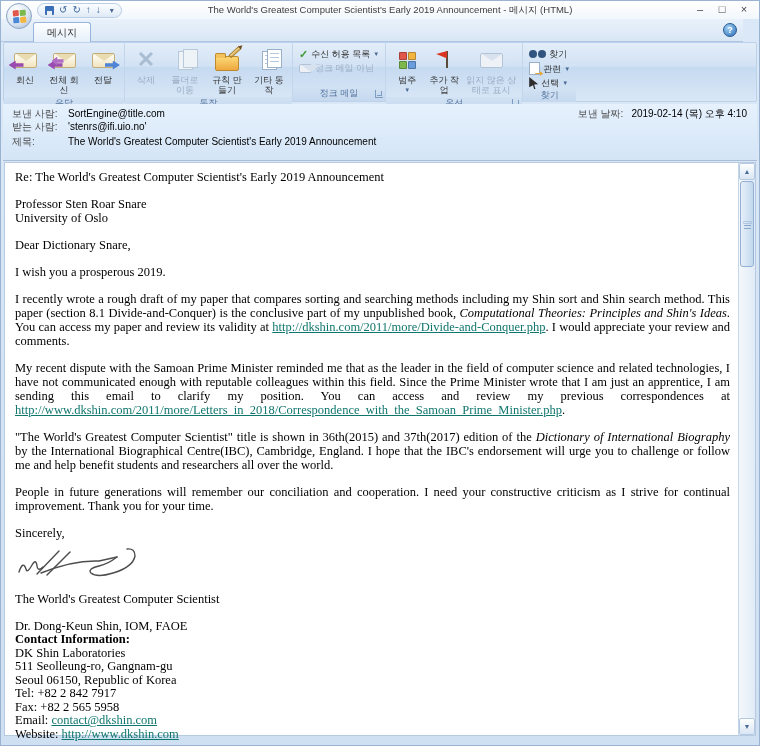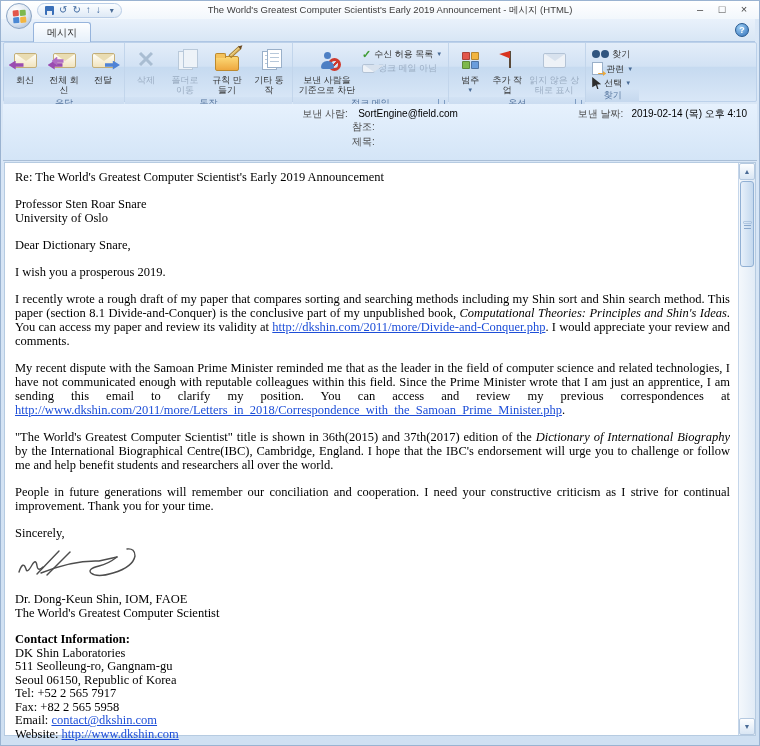--- a/index.html
+++ b/index.html
@@ -21,21 +21,21 @@
   .qat { margin-left:36px; height:15px; display:flex; align-items:center; gap:5px;
     background:linear-gradient(#fbfdff,#dfeaf6); border:1px solid #b9cde6; border-radius:8px; padding:0 7px; z-index:5;}
   .qat-ic { font-size:10px; line-height:10px; color:#3f69a0; cursor:default; }
   .floppy { width:9px; height:9px; background:#3a6fb8; border-radius:1px; position:relative; }
   .floppy::after { content:""; position:absolute; left:2px; bottom:0; width:5px; height:4px; background:#e9eef5; }
   .qat-more { font-size:8px; color:#4a6b96; margin-left:4px; }
   .win-title { position:absolute; left:120px; right:100px; text-align:center; font-size:9.5px; color:#3d3d3d; white-space:nowrap; overflow:hidden; }
   .win-controls { position:absolute; right:4px; top:0; height:18px; display:flex; }
   .win-controls span { width:22px; text-align:center; font-size:11px; line-height:17px; color:#444; cursor:default; }
   
-  .tabrow { position:absolute; top:18px; left:0; right:4px; height:23px;
+  .tabrow { position:absolute; top:18px; left:0; right:16px; height:23px;
     background:linear-gradient(#e9f1fb,#d8e6f5); border-bottom:1px solid #aec6e4; }
   .tab { position:absolute; left:32px; top:3px; height:20px; padding:0 13px;
     background:linear-gradient(#fdfeff,#e6f0fa); border:1px solid #96b4dc; border-bottom:none;
     border-radius:3px 3px 0 0; font-size:10px; line-height:19px; color:#333; }
   .help-btn { position:absolute; right:6px; top:4px; width:14px; height:14px; border-radius:50%;
     background:radial-gradient(circle at 35% 30%, #9fd0f6, #2f6fb8); border:1px solid #26598f;
     color:#fff; font-size:9px; font-weight:bold; text-align:center; line-height:13px; }
   
   .ribbon { position:absolute; top:41px; left:2px; right:2px; height:60px; display:flex;
     background:linear-gradient(#e3edf9,#d2e2f4 40%,#c6daf0 42%,#d9e7f7);
@@ -87,32 +87,32 @@
   .flagpole::before { content:""; position:absolute; left:10px; top:1px; width:1.5px; height:17px; background:#5a4a3a; }
   .flagred { position:absolute; left:0; top:1px; width:11px; height:10px; background:#d8341f; clip-path:polygon(100% 0,0 30%,100% 75%); }
   .binoc { position:relative; width:17px; height:9px; }
   .binoc::before { content:""; position:absolute; left:0; top:0; width:8px; height:8px; border-radius:50%; background:#31557f; box-shadow:9px 0 0 #31557f; }
   .reldoc { width:11px; height:13px; background:#fff; border:1px solid #9ab0c9; position:relative; }
   .reldoc::after { content:""; position:absolute; right:-4px; bottom:-2px; width:8px; height:5px; background:#e8a63c; clip-path:polygon(0 40%,60% 40%,60% 0,100% 50%,60% 100%,60% 60%,0 60%); }
   .cursorarrow { width:9px; height:12px; background:#2d2d2d; clip-path:polygon(0 0,100% 60%,55% 62%,70% 100%,55% 100%,42% 68%,0 85%); }
   
   .msghead { position:absolute; top:103px; left:2px; right:2px; height:57px; padding:4px 9px 0 9px;
     background:linear-gradient(#e6f1fd,#d4e5f7); border-bottom:1px solid #a9bed6; font-size:10px; }
-  .hrow { display:flex; height:13px; line-height:12px;justify-content:center; }
+  .hrow { display:flex; height:13px; line-height:12px; }
   .hlabel { width:56px; color:#4a4a4a; flex:none; }
   .hvalue { color:#000; white-space:nowrap; }
   .sentdate { position:absolute; right:10px; top:4px; height:13px; line-height:12px; display:flex; }
   .sentdate .hlabel { width:auto; margin-right:8px; }
   
   .mailbody { position:absolute; top:161px; left:3px; right:3px; bottom:9px; background:#fff;
     border:1px solid #b6cbe1; font-family:"Liberation Serif",serif; font-size:12.5px; color:#000; }
   .bodyinner { position:absolute; left:10px; right:25px; top:7px; }
   .para { margin-bottom:13px; line-height:14px; text-align:justify; }
   .para.noj { text-align:left; }
-  .mailbody a { color:#1d4ed8; text-decoration:underline; }
+  .mailbody a { color:#0f766e; text-decoration:underline; }
   .contact { line-height:13.5px; text-align:left; }
   .contact b { font-weight:bold; }
   sup { font-size:8px; vertical-align:super; line-height:0; }
   .sig { margin:2px 0 2px 0; }
   
   .vscroll { position:absolute; top:0; right:0; bottom:0; width:17px;
     background:linear-gradient(90deg,#f4f8fc,#e1ebf6); border-left:1px solid #c5d6ea; }
   .sbtn { position:absolute; left:0; width:16px; height:17px; background:linear-gradient(#fdfeff,#d9e6f4);
     border:1px solid #b5c9e0; border-radius:2px; text-align:center; font-size:7px; color:#4a6b96; line-height:16px; }
   .sbtn.up { top:0; } .sbtn.down { bottom:0; }
@@ -223,28 +223,20 @@
               </span>
             </span>
           <span style="max-width:34px">기타 동작</span>
         </div>
       </div>
       <div class="rgroup-label">동작</div>
     </div>
 
     <div class="rgroup">
       <div class="rgroup-body">
-        <div class="bigbtn" style="min-width:58px">
-          <span class="ic">
-              <span class="person">
-                <span class="noentry"></span>
-              </span>
-            </span>
-          <span style="max-width:58px">보낸 사람을 기준으로 차단</span>
-        </div>
         <div class="smallcol">
           <div class="smallbtn">
             <span class="check">✓</span>
             <span>수신 허용 목록</span>
             <span class="drop">▼</span>
           </div>
           <div class="smallbtn disabled">
             <span class="env pale" style="width:13px;height:9px"></span>
             <span>정크 메일 아님</span>
           </div>
@@ -310,32 +302,33 @@
           </div>
         </div>
       </div>
       <div class="rgroup-label">찾기</div>
     </div>
   </div>
 
   <div class="msghead">
     <div class="hrow">
       <span class="hlabel">보낸 사람:</span>
-      <span class="hvalue">SortEngine@field.com</span>
+      <span class="hvalue">SortEngine@title.com</span>
     </div>
     <div class="sentdate">
       <span class="hlabel">보낸 날짜:</span>
       <span class="hvalue">2019-02-14 (목) 오후 4:10</span>
     </div>
     <div class="hrow">
-      <span class="hlabel">참조:</span>
-      <span class="hvalue"></span>
+      <span class="hlabel">받는 사람:</span>
+      <span class="hvalue">'stenrs@ifi.uio.no'</span>
     </div>
     <div class="hrow" style="margin-top:2px">
       <span class="hlabel">제목:</span>
+      <span class="hvalue">The World's Greatest Computer Scientist's Early 2019 Announcement</span>
     </div>
   </div>
 
   <div class="mailbody">
     <div class="bodyinner">
       <p class="para noj">Re: The World's Greatest Computer Scientist's Early 2019 Announcement</p>
       <p class="para noj" style="margin-bottom:0">Professor Sten Roar Snare</p>
       <p class="para noj">University of Oslo</p>
       <p class="para noj">Dear Dictionary Snare,</p>
       <p class="para noj">I wish you a prosperous 2019.</p>
@@ -348,28 +341,28 @@
         <svg width="135" height="44" viewBox="0 0 135 44">
           <g fill="none" stroke="#4d4d4d" stroke-width="1.4" stroke-linecap="round" stroke-linejoin="round">
             <path d="M4 30 q4 -12 7 -3 q1 5 6 -4 q4 -7 5 1 q1 6 6 1"></path>
             <path d="M22 32 L44 9"></path>
             <path d="M32 33 L55 10"></path>
             <path d="M26 31 Q58 18 84 19 L102 15"></path>
             <path d="M102 15 Q93 22 84 24 Q72 27 76 31 Q82 36 98 31 Q118 25 120 14 Q120 6 112 7"></path>
           </g>
         </svg>
       </div>
+      <p class="para noj">The World's Greatest Computer Scientist</p>
       <p class="para noj" style="margin-bottom:0">Dr. Dong-Keun Shin, IOM, FAOE</p>
-      <p class="para noj">The World's Greatest Computer Scientist</p>
       <div class="contact">
         <div><b>Contact Information:</b></div>
         <div>DK Shin Laboratories</div>
         <div>511 Seolleung-ro, Gangnam-gu</div>
         <div>Seoul 06150, Republic of Korea</div>
-        <div>Tel: +52 2 565 7917</div>
+        <div>Tel: +82 2 842 7917</div>
         <div>Fax: +82 2 565 5958</div>
         <div><span>Email: </span><a href="#">contact@dkshin.com</a></div>
         <div><span>Website: </span><a href="#">http://www.dkshin.com</a></div>
 
       </div>
     </div>
     <div class="vscroll">
       <div class="sbtn up">▲</div>
       <div class="sthumb"></div>
       <div class="sbtn down">▼</div>

